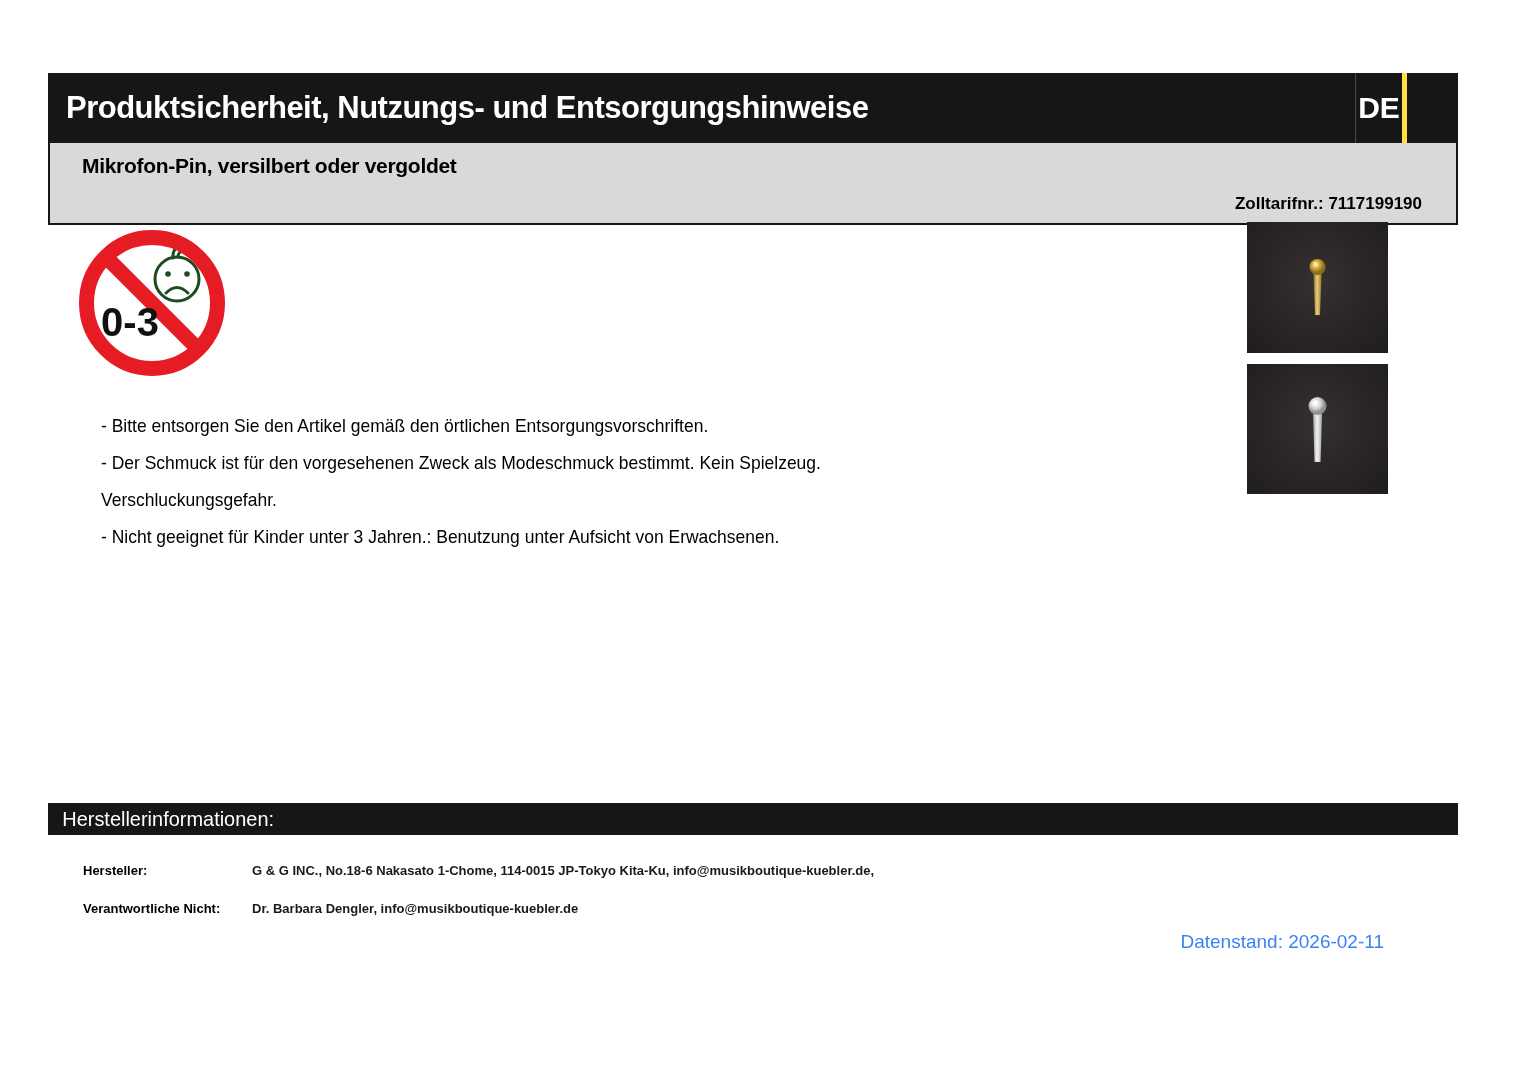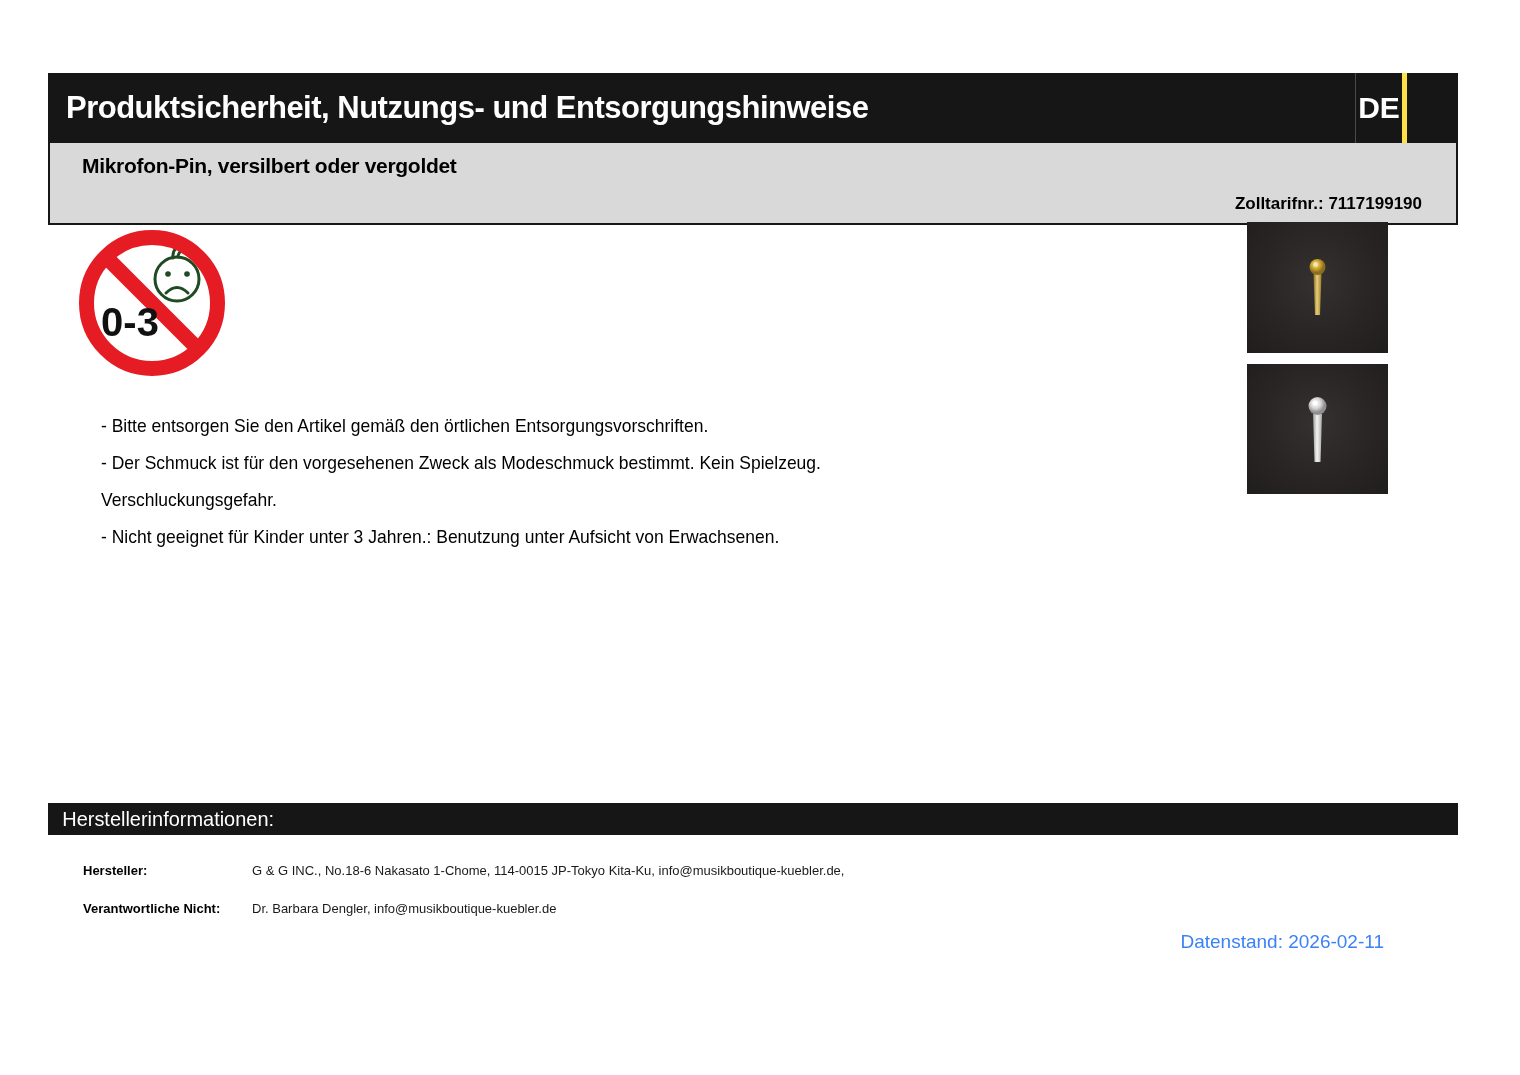--- a/index.html
+++ b/index.html
@@ -82,21 +82,21 @@
     color: #fff; font-size: 21px; padding-left: 15px;
     transform: scaleX(0.95); transform-origin: left center;
     white-space: nowrap;
   }
   .mfr-row-label {
     position: absolute; left: 83px;
     font-weight: bold; font-size: 13px; white-space: nowrap;
   }
   .mfr-row-value {
     position: absolute; left: 252px;
-    font-size: 13px; color: #1a1a1a; white-space: nowrap;
+    font-size: 13px; color: #1a1a1a; white-space: nowrap; font-weight: bold;
   }
   .row1 { top: 863px; }
   .row2 { top: 901px; }
   .datenstand {
     position: absolute; top: 931px; right: 136px;
     font-size: 19px; color: #3b82f6;
   }
 </style>
 </head>
 <body>

